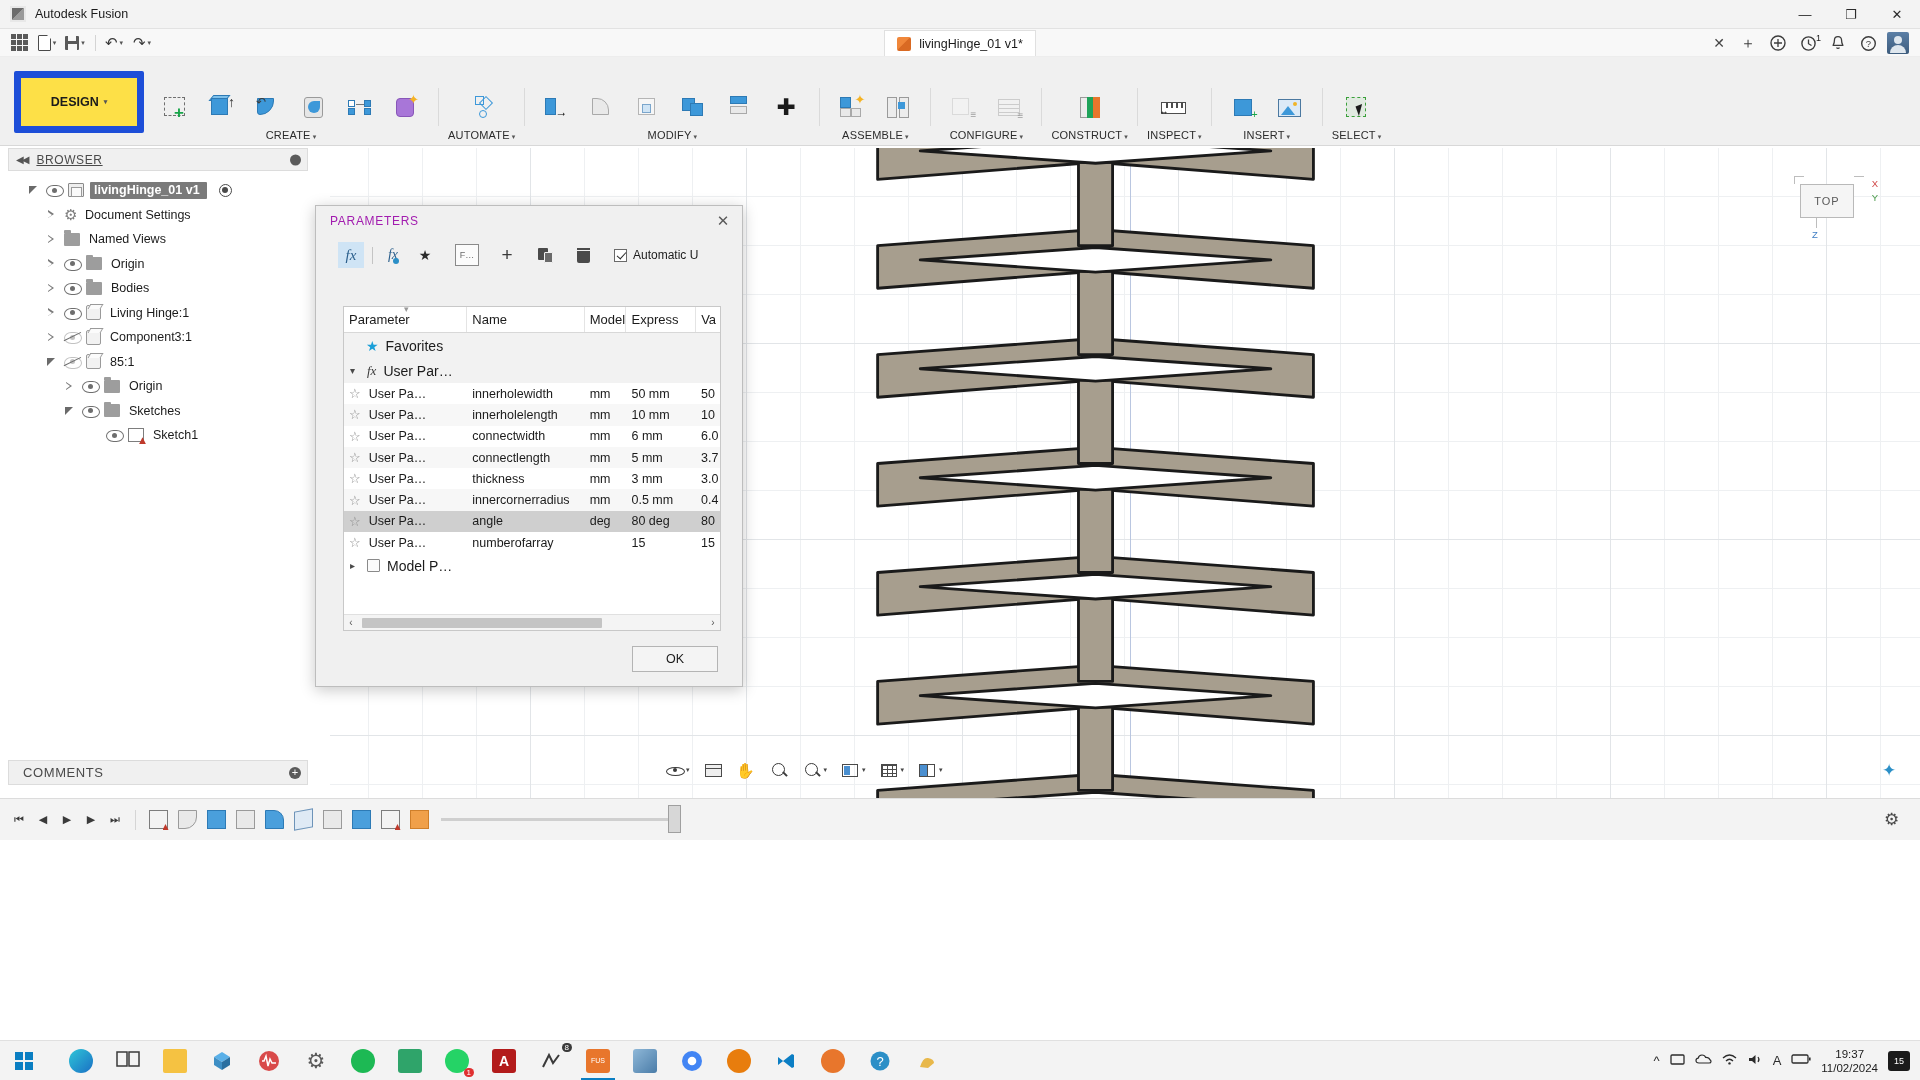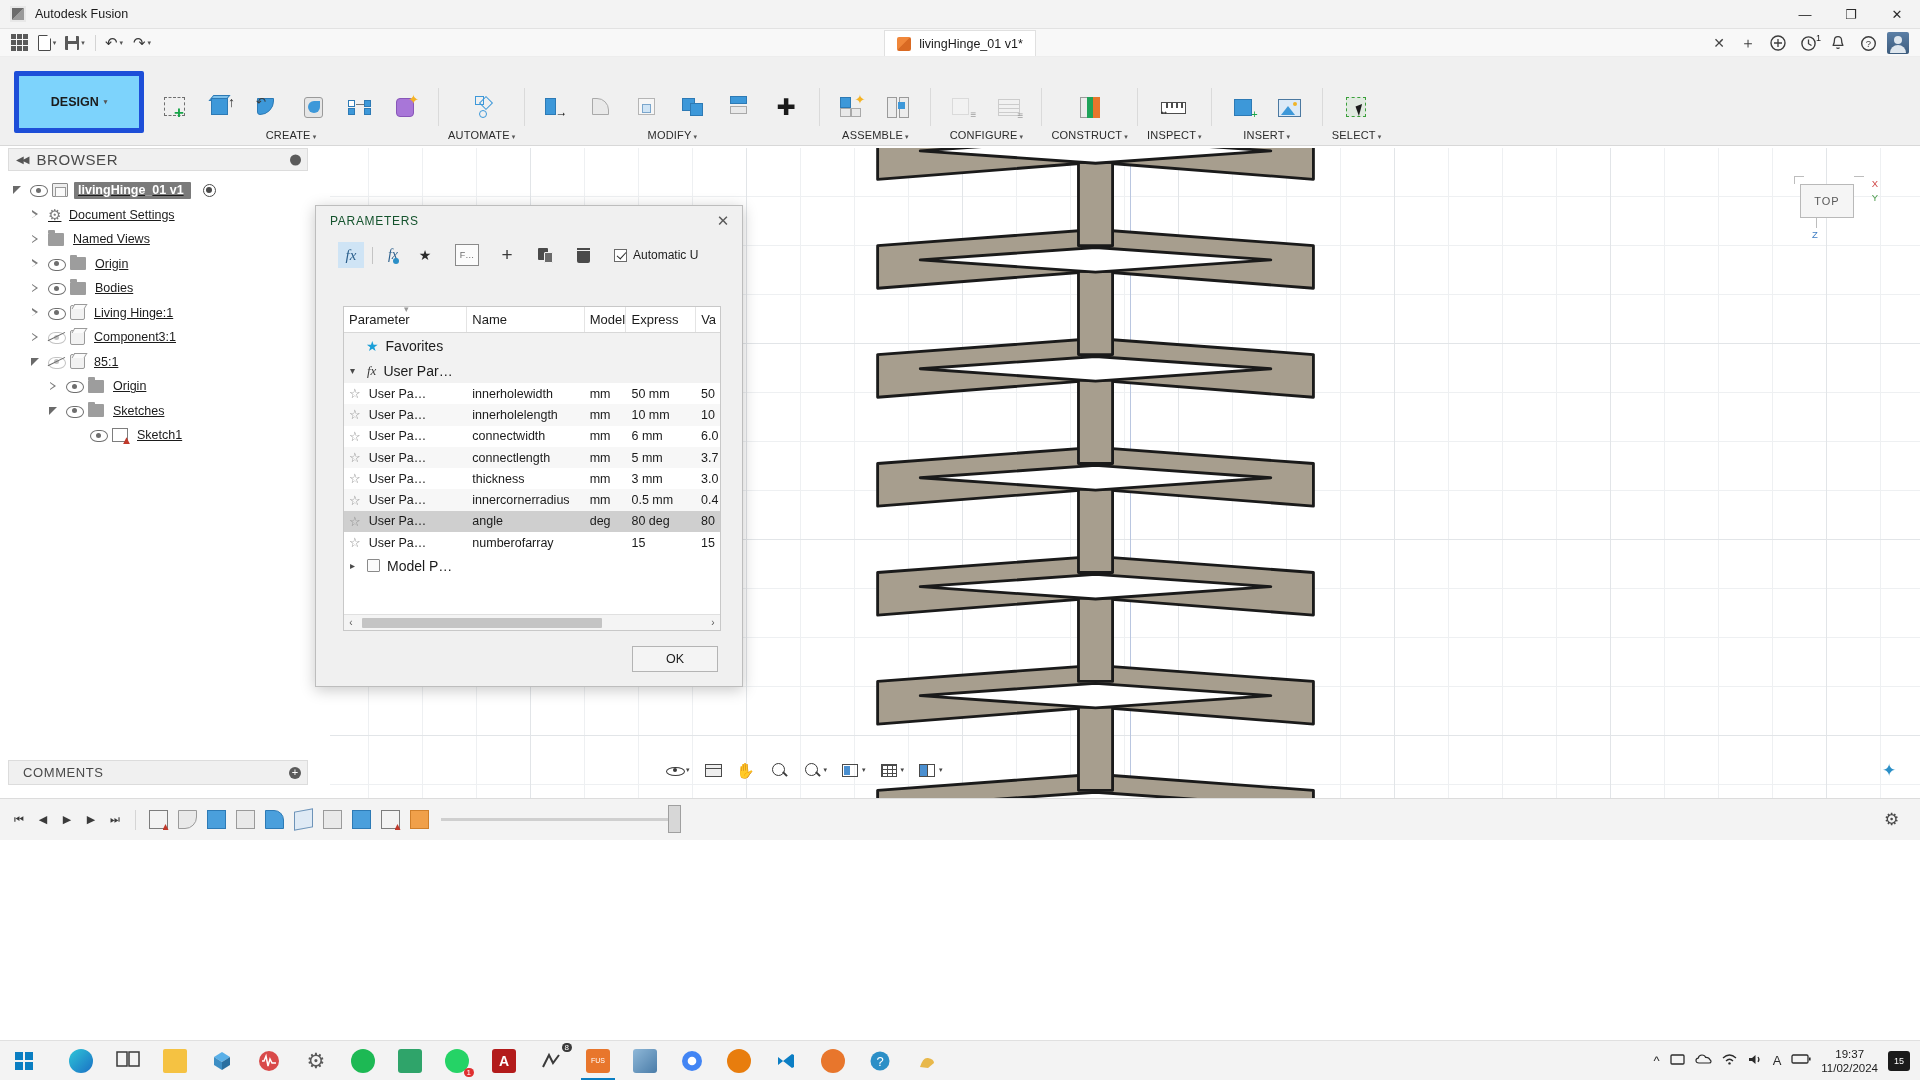--- a/index.html
+++ b/index.html
@@ -106,21 +106,21 @@
     border-radius: 8px 8px 0 0; background: #dfe7ee;
   }
 
   
   .ribbon {
     position: absolute; top: 57px; left: 0; width: 1920px; height: 89px;
     background: #f0f0f0; border-bottom: 1px solid #d8d8d8;
   }
   .design-btn {
     position: absolute; left: 14px; top: 14px; width: 130px; height: 62px;
-    background: #7dd3fc; border: 5px solid #1d4ed8; border-radius: 2px;
+    background: #fde047; border: 7px solid #1d4ed8; border-radius: 2px;
     display: flex; align-items: center; justify-content: center;
     font-size: 12.5px; font-weight: bold; color: #1b1b1b; text-align: right;
   }
   .ws-tabs {
     position: absolute; left: 160px; top: 6px; display: flex; gap: 0;
   }
   .ws-tab {
     padding: 0 17px; height: 22px; font-size: 12px; color: #2b2b2b;
     display: flex; align-items: center; letter-spacing: .3px; position: relative;
   }
@@ -252,26 +252,26 @@
     position: absolute; left: 4px; top: 4px; width: 22px; height: 21px; display: flex; gap: 2px;
   }
   .mirror-ic i { flex: 1; background: #ececec; border: 1px solid #9a9a9a; }
 
   
   .browser-head {
     position: absolute; left: 8px; top: 148px; width: 300px; height: 23px;
     background: #f0f0f0; border: 1px solid #dcdcdc; display: flex; align-items: center; gap: 9px; padding-left: 7px;
   }
   .collapse-ar { font-size: 10px; color: #555; letter-spacing: -2px; }
-  .browser-title { font-size: 15px; color: #4a4a4a; letter-spacing: .6px; }
+  .browser-title { font-size: 12px; color: #4a4a4a; letter-spacing: .6px; text-decoration: underline; }
   .browser-dot {
     position: absolute; right: 6px; top: 50%; transform: translateY(-50%);
     width: 11px; height: 11px; border-radius: 50%; background: #5a5a5a;
   }
-  .tree { position: absolute; left: 8px; top: 178px; width: 300px; font-size: 12.5px; color: #1b1b1b; text-decoration: underline; }
+  .tree { position: absolute; left: 24px; top: 178px; width: 300px; font-size: 12.5px; color: #1b1b1b; }
   .trow {
     display: flex; align-items: center; height: 24.5px; gap: 6px; padding-left: 2px;
   }
   .tw { width: 14px; display: flex; justify-content: center; flex: none; }
   .tri-r { width: 0; height: 0; border-left: 6px solid transparent; border-top: 4.5px solid transparent;
            border-bottom: 4.5px solid transparent; border-left-color: #8a8a8a; }
   .tri-r.hollow { border-left-color: transparent; position: relative; width: 7px; height: 9px; border: none; }
   .tri-r.hollow::before {
     content: ""; position: absolute; left: 0; top: 0; width: 0; height: 0;
     border-left: 6px solid #7a7a7a; border-top: 4.5px solid transparent; border-bottom: 4.5px solid transparent;
@@ -518,21 +518,21 @@
   }
 
   
   .dialog {
     position: absolute; left: 315px; top: 205px; width: 428px; height: 482px;
     background: #f0f0f0; border: 1px solid #bdbdbd; box-shadow: 0 3px 14px rgba(0,0,0,.22);
   }
   .dlg-head {
     height: 30px; display: flex; align-items: center; padding: 0 8px 0 14px; background: #f0f0f0;
   }
-  .dlg-title { font-size: 12px; color: #14532d; letter-spacing: .7px; flex: 1; }
+  .dlg-title { font-size: 12px; color: #a21caf; letter-spacing: .7px; flex: 1; }
   .dlg-close { font-size: 15px; color: #5a5a5a; width: 22px; height: 22px; display: flex; align-items: center; justify-content: center; }
   .dlg-toolbar {
     height: 38px; display: flex; align-items: center; padding-left: 22px; gap: 0;
   }
   .dbtn {
     width: 26px; height: 26px; display: flex; align-items: center; justify-content: center;
     color: #3d3d3d; margin-right: 6px; position: relative;
   }
   .dbtn.on { background: #cfe4f5; }
   .fx-g { font-family: "Liberation Serif", serif; font-style: italic; font-size: 15px; color: #2b5f8c; }

